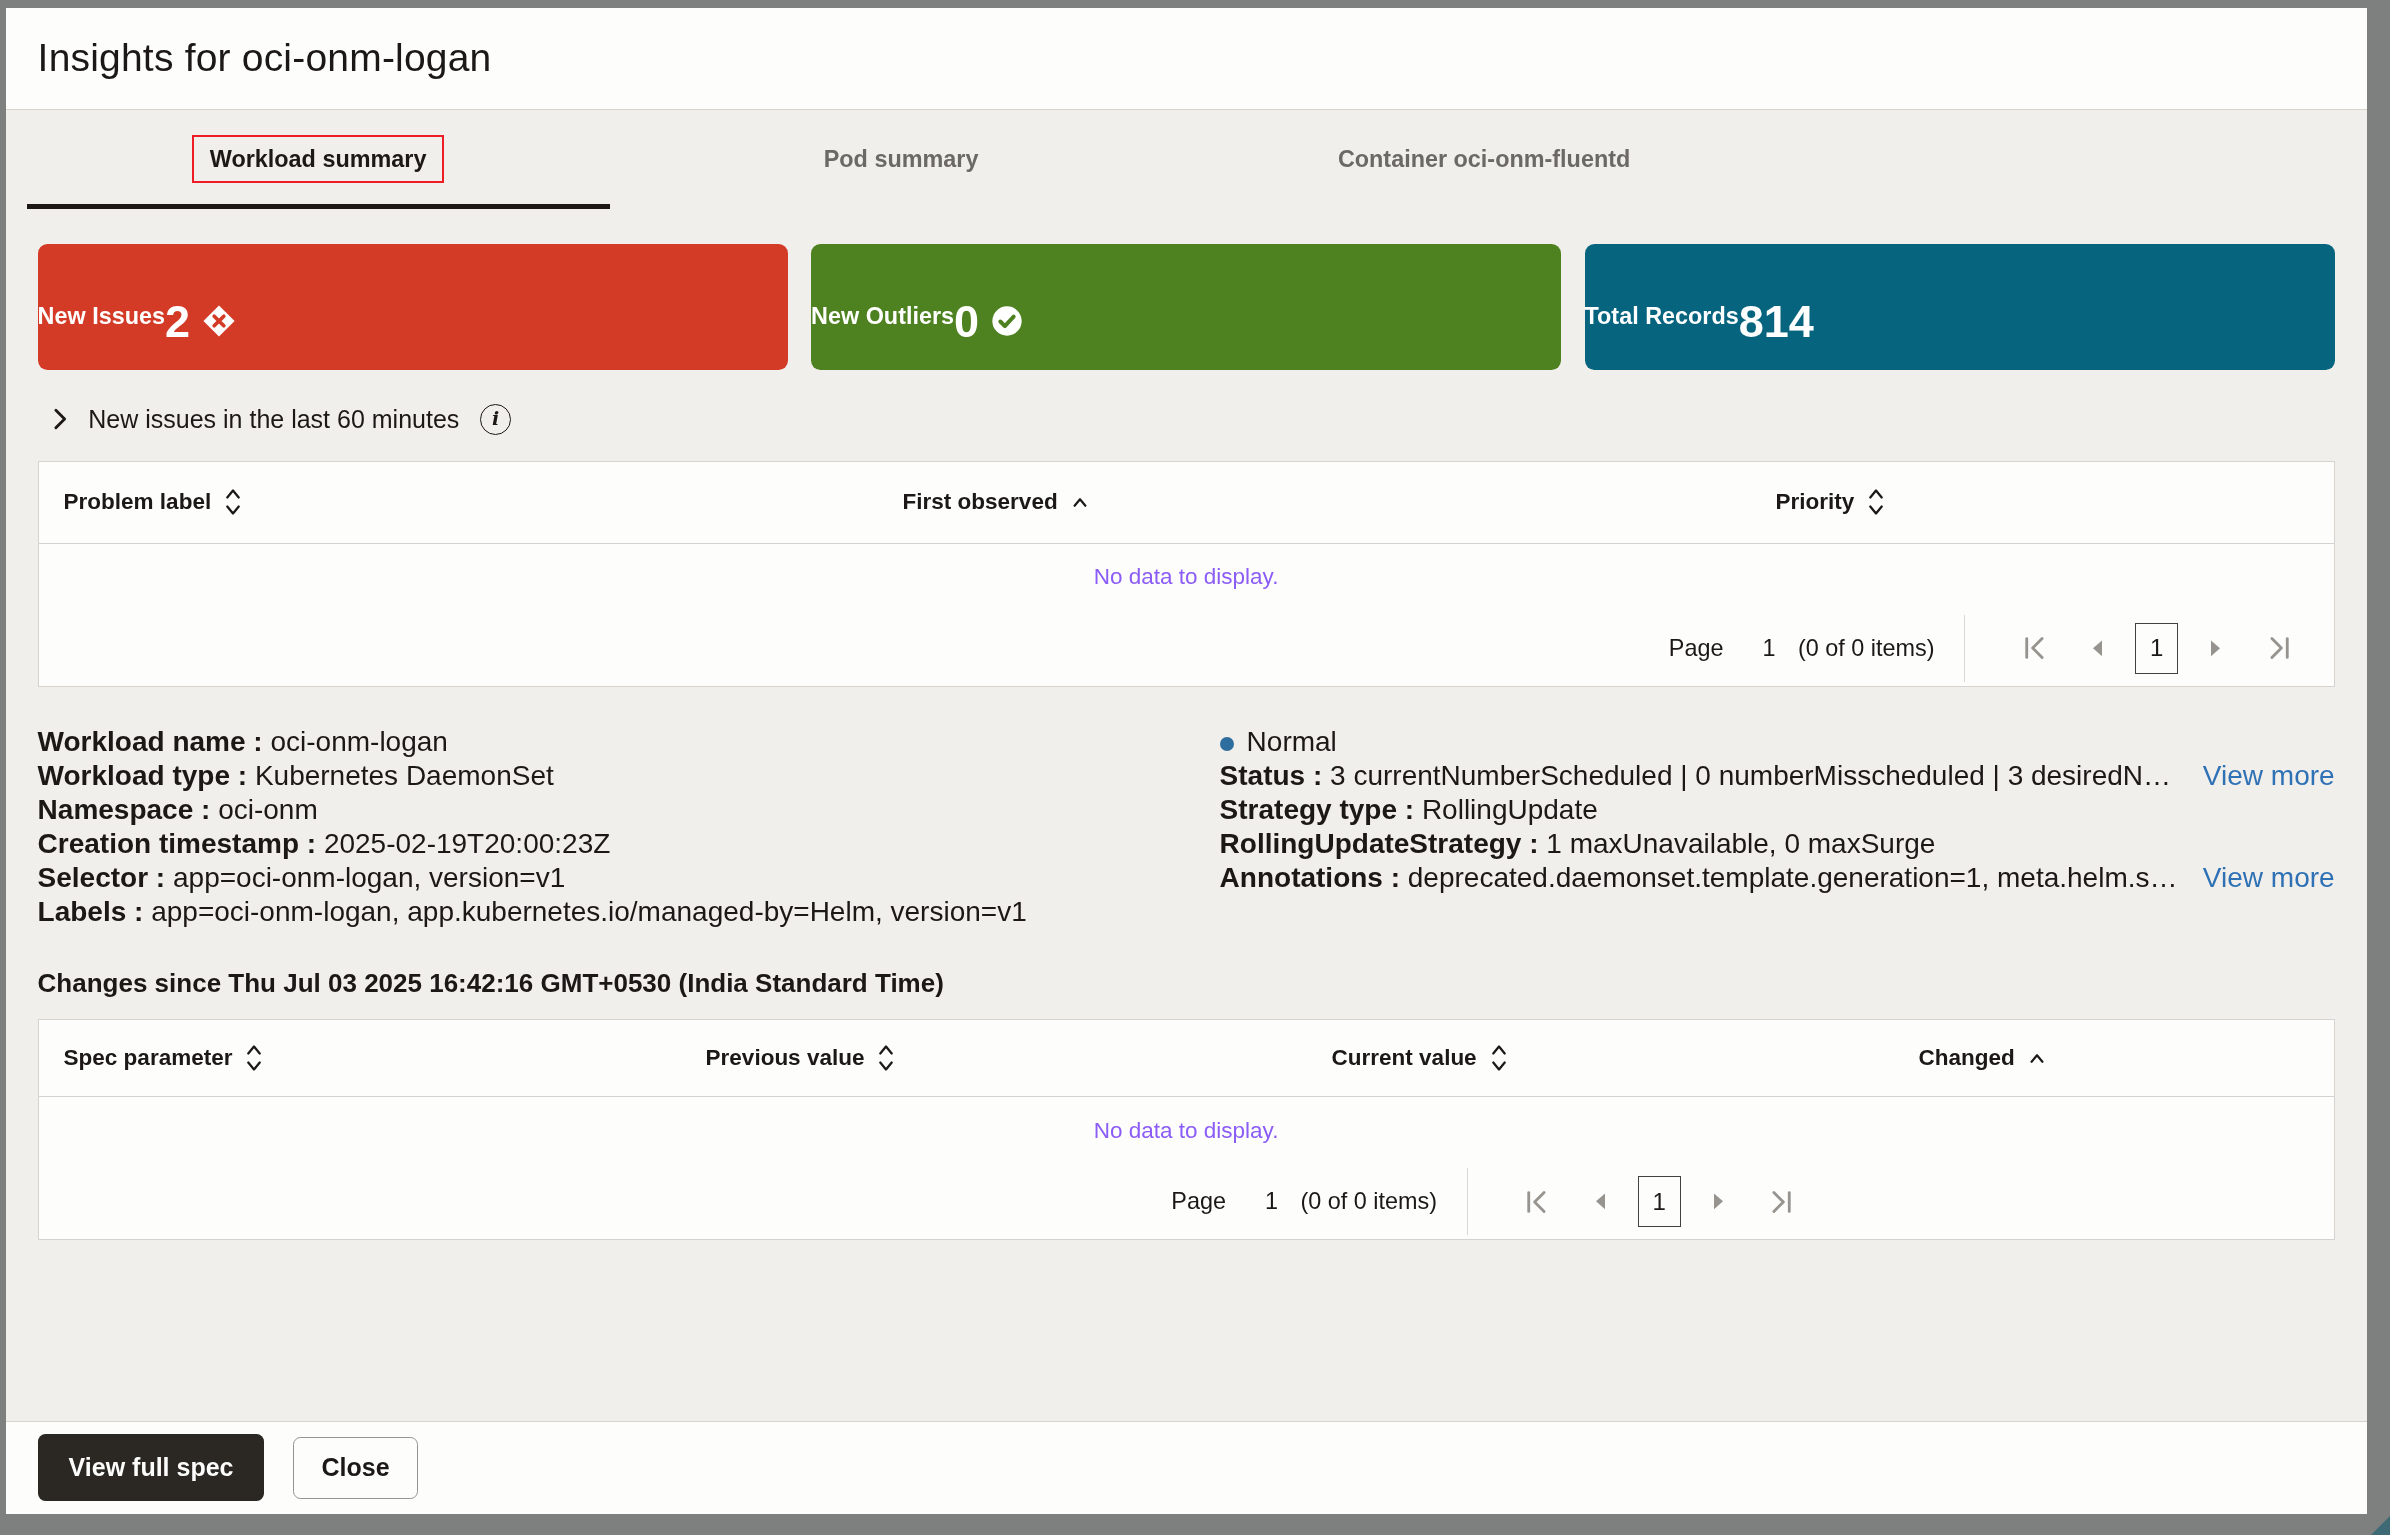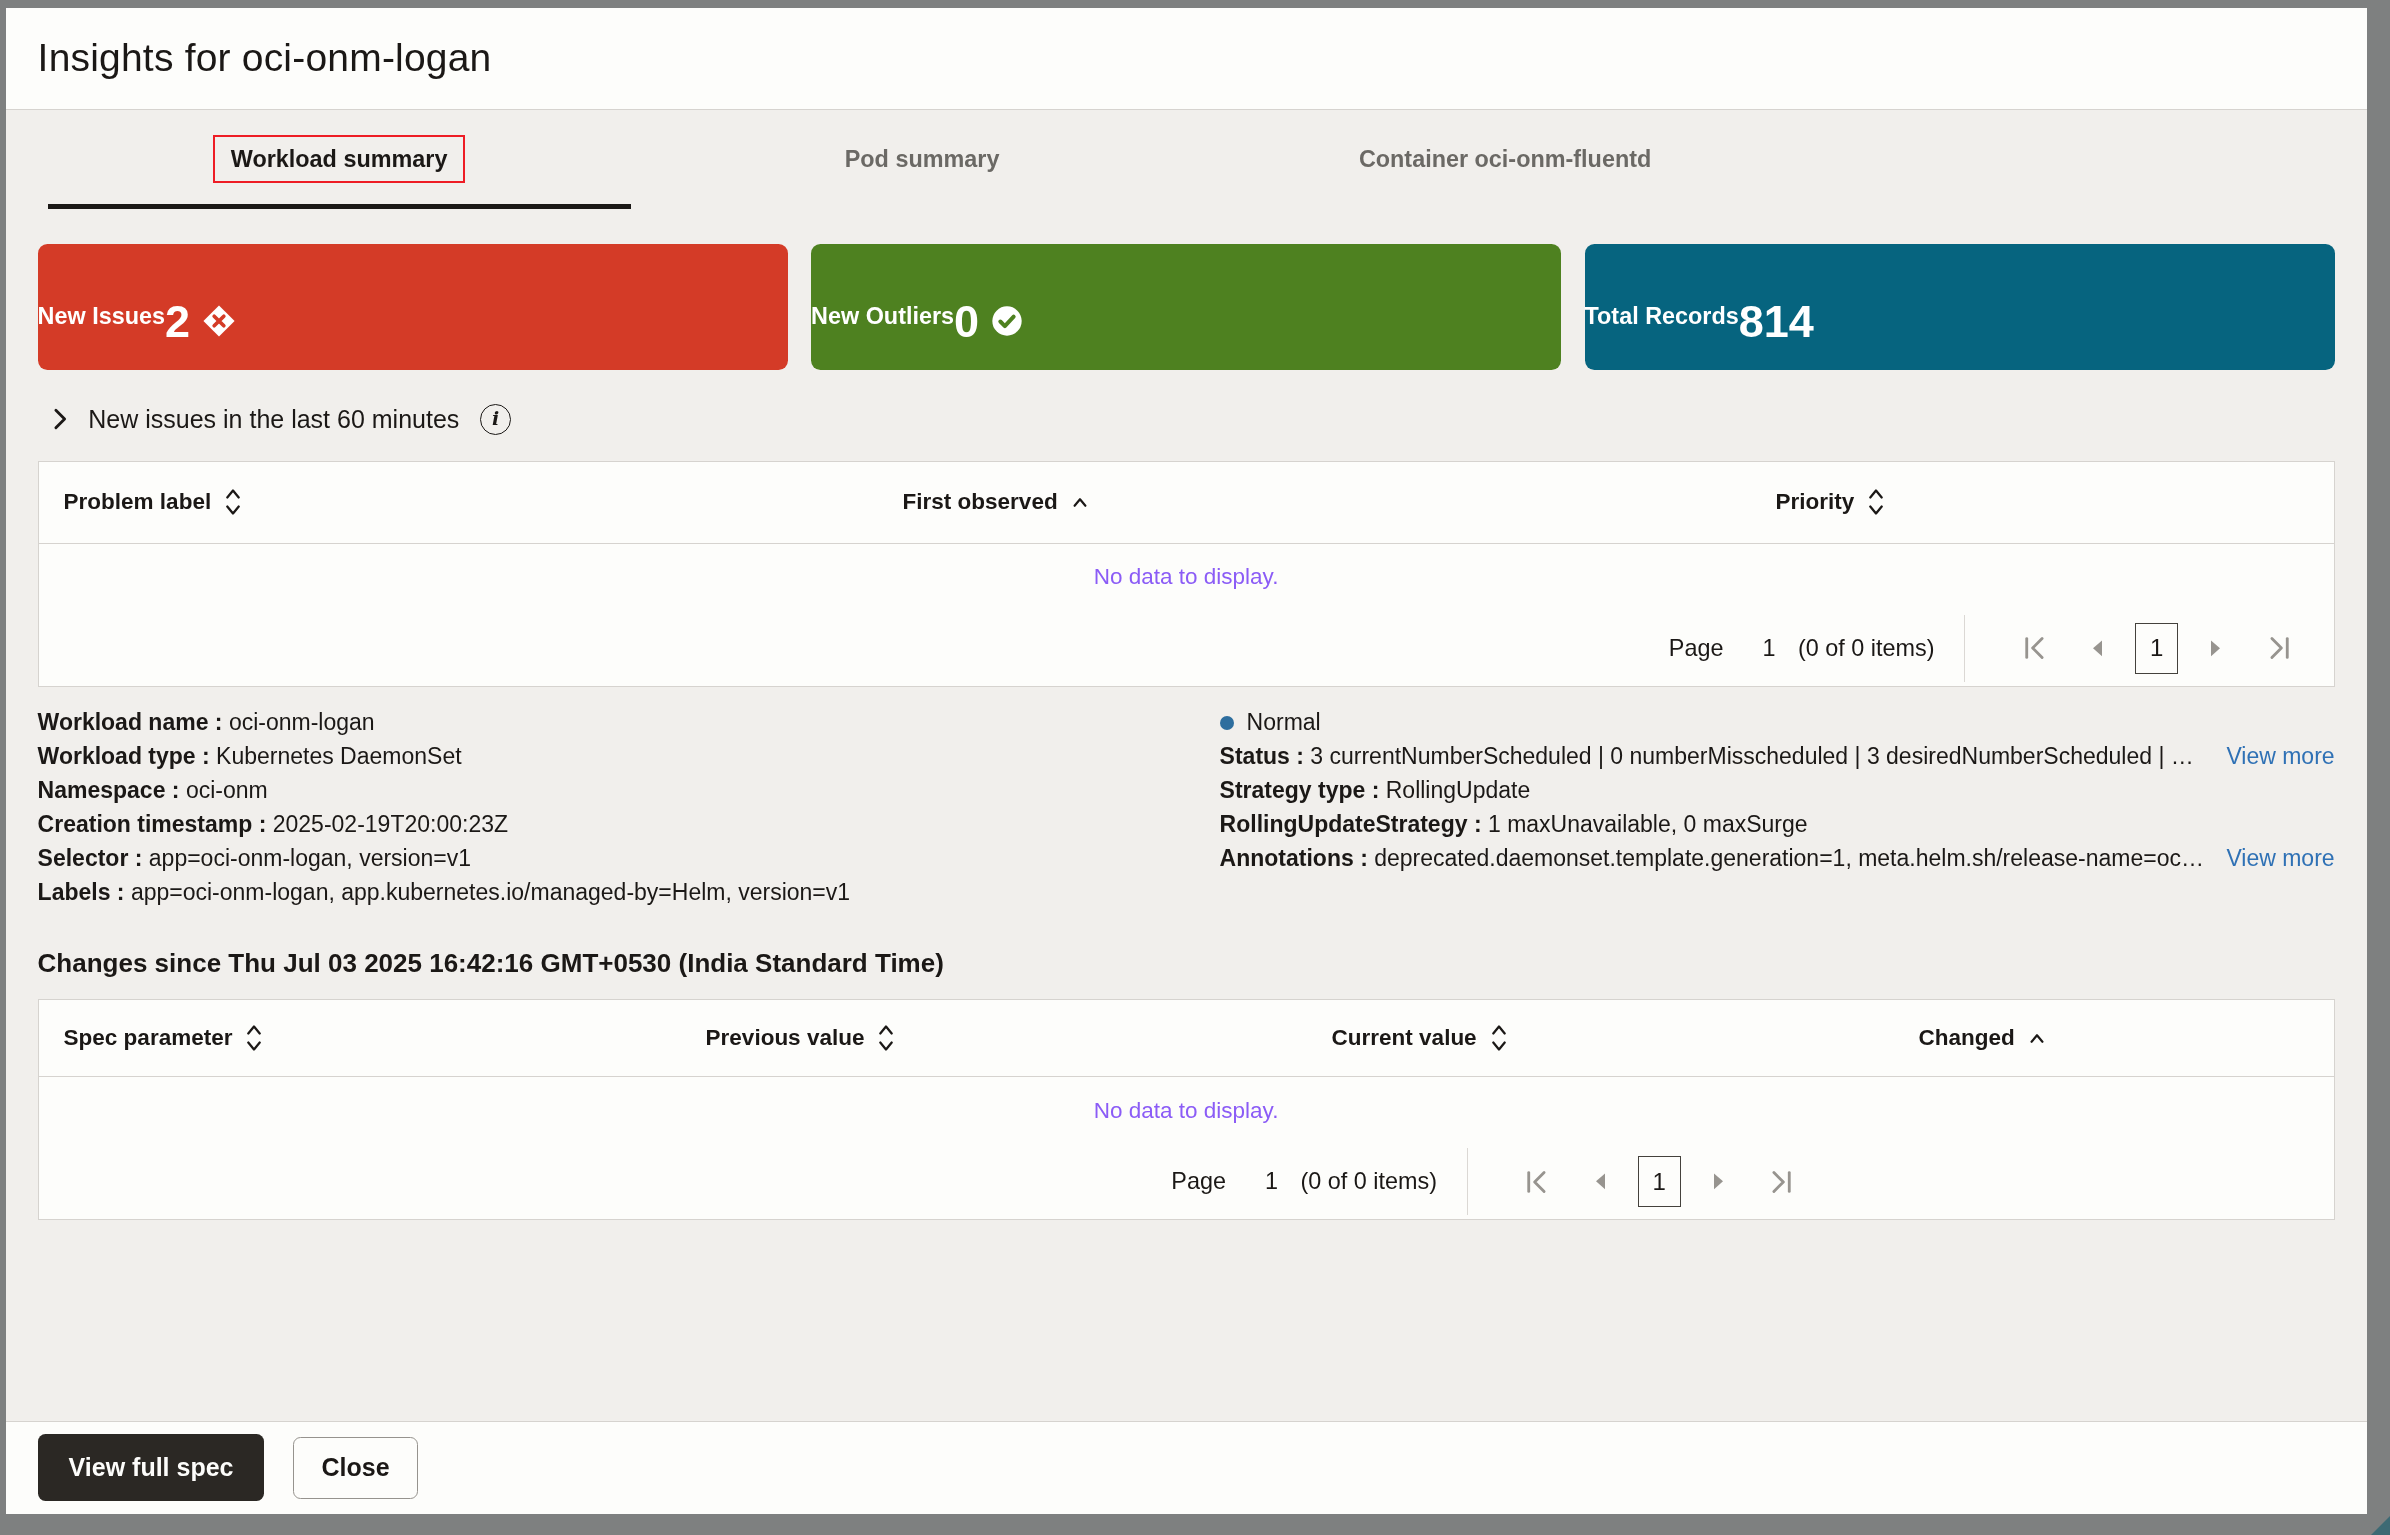--- a/index.html
+++ b/index.html
@@ -18,21 +18,21 @@
     overflow:hidden;
   }
   
   .dlg-header {
     background:#fdfdfb; height:102px; flex:0 0 auto;
     border-bottom:0.9px solid #d6d3cf;
     display:flex; align-items:center; padding-left:32px;
   }
   .dlg-title { font-size:39px; font-weight:400; letter-spacing:0.2px; }
   
-  .tabbar { height:99px; flex:0 0 auto; display:flex; padding-left:42px; }
+  .tabbar { height:99px; flex:0 0 auto; display:flex; padding-left:21px; }
   .tab {
     width:583px; display:flex; align-items:center; justify-content:center;
     font-size:23.4px; font-weight:700; color:#6b6965; cursor:pointer; position:relative;
   }
   .tab.active { color:#1b1816; }
   .tab.active::after {
     content:""; position:absolute; left:0; right:0; bottom:0; height:4.7px; background:#1b1816;
   }
   .focus-ring { border:2.8px solid #ee1c25; padding:8.4px 16px; }
   
@@ -70,21 +70,21 @@
   .pager-page-label { margin-right:39px; }
   .pager-num { margin-right:22.5px; }
   .pager-items { margin-right:30px; }
   .pager-divider { width:0.9px; height:67px; background:#dbd8d4; margin-right:37px; }
   .pager-btn { background:none; border:none; padding:0; margin:0 20.6px; display:flex; align-items:center; cursor:pointer; }
   .pager-box {
     width:43px; height:51px; border:1.9px solid #44413c; background:#fdfdfb;
     display:flex; align-items:center; justify-content:center; font-size:24px; margin:0 7.5px;
   }
   
-  .details { display:flex; margin:18px 32px 0; flex:0 0 auto; font-size:23px; line-height:34px; }
+  .details { display:flex; margin:38px 32px 0; flex:0 0 auto; font-size:28px; line-height:34px; }
   .details-left { width:1182px; flex:0 0 auto; }
   .details-right { flex:1; min-width:0; }
   .drow { white-space:nowrap; }
   .lbl { font-weight:700; }
   .flexrow { display:flex; align-items:baseline; }
   .trunc { flex:1; min-width:0; overflow:hidden; white-space:nowrap; text-overflow:ellipsis; }
   .viewmore { color:#2f71b5; text-decoration:none; margin-left:20.6px; white-space:nowrap; cursor:pointer; }
   .status-dot { display:inline-block; width:14px; height:14px; border-radius:50%; background:#2e6e9e; margin-right:13px; }
   
   .related { margin:34px 32px 0; flex:0 0 auto; font-size:24px; }

